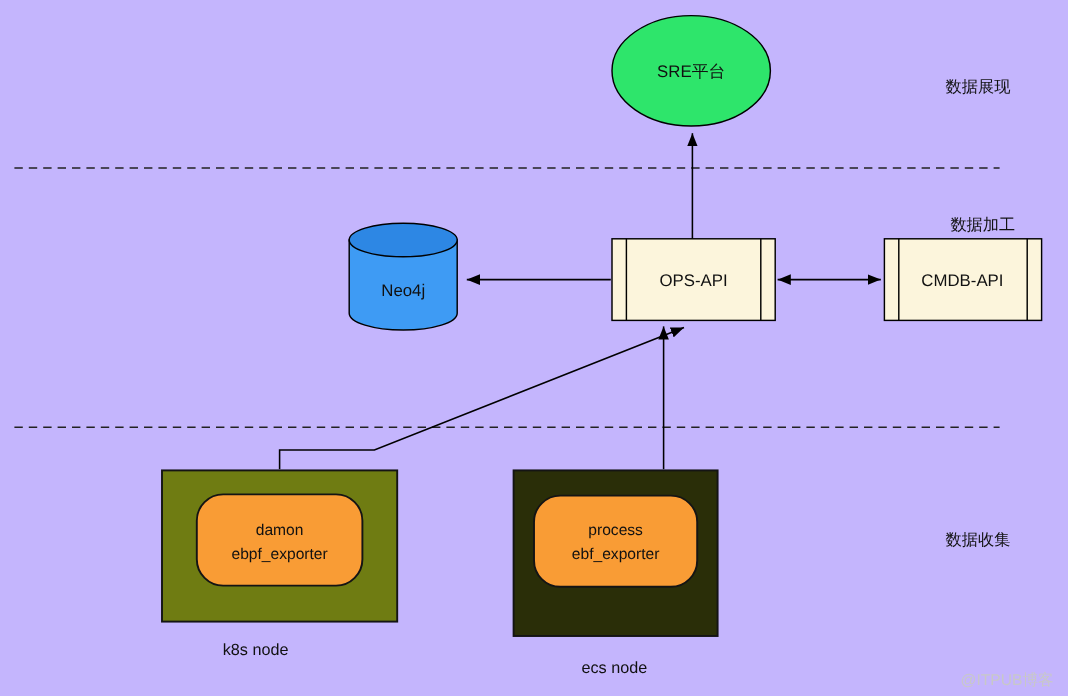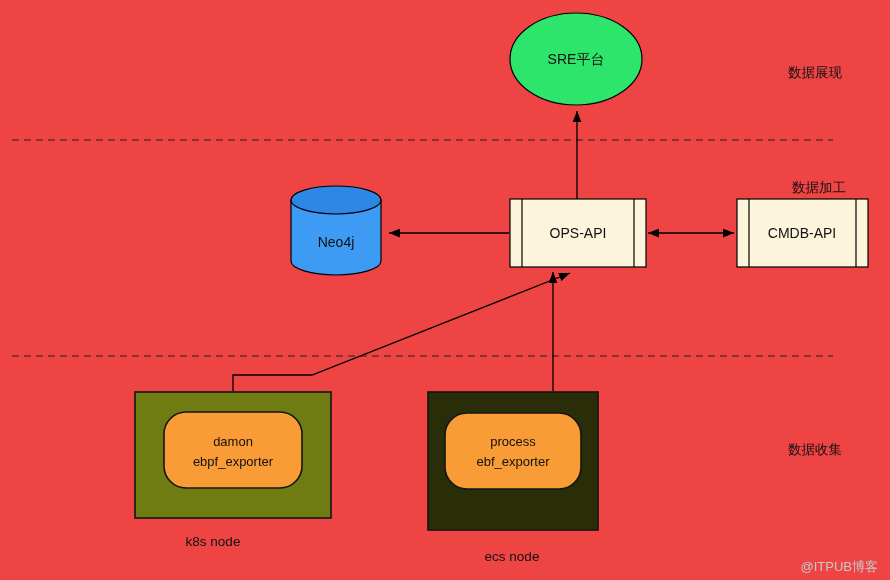--- a/index.html
+++ b/index.html
@@ -4,21 +4,21 @@
 <style>
   html, body { margin: 0; padding: 0; }
   body {
     font-family: "Liberation Sans", "DejaVu Sans", sans-serif;
     background: #e9e9ea;
   }
   .stage {
     position: relative;
     width: 890px;
     height: 580px;
-    background: #ef4444;
+    background: #c4b5fd;
     overflow: hidden;
   }
   svg text {
     font-family: "Liberation Sans", "DejaVu Sans", sans-serif;
     fill: #111;
   }
   .node-label   { font-size: 14px; }
   .sub-label    { font-size: 13px; }
   .zone-label   { font-size: 13.5px; }
   .caption      { font-size: 13.5px; }

